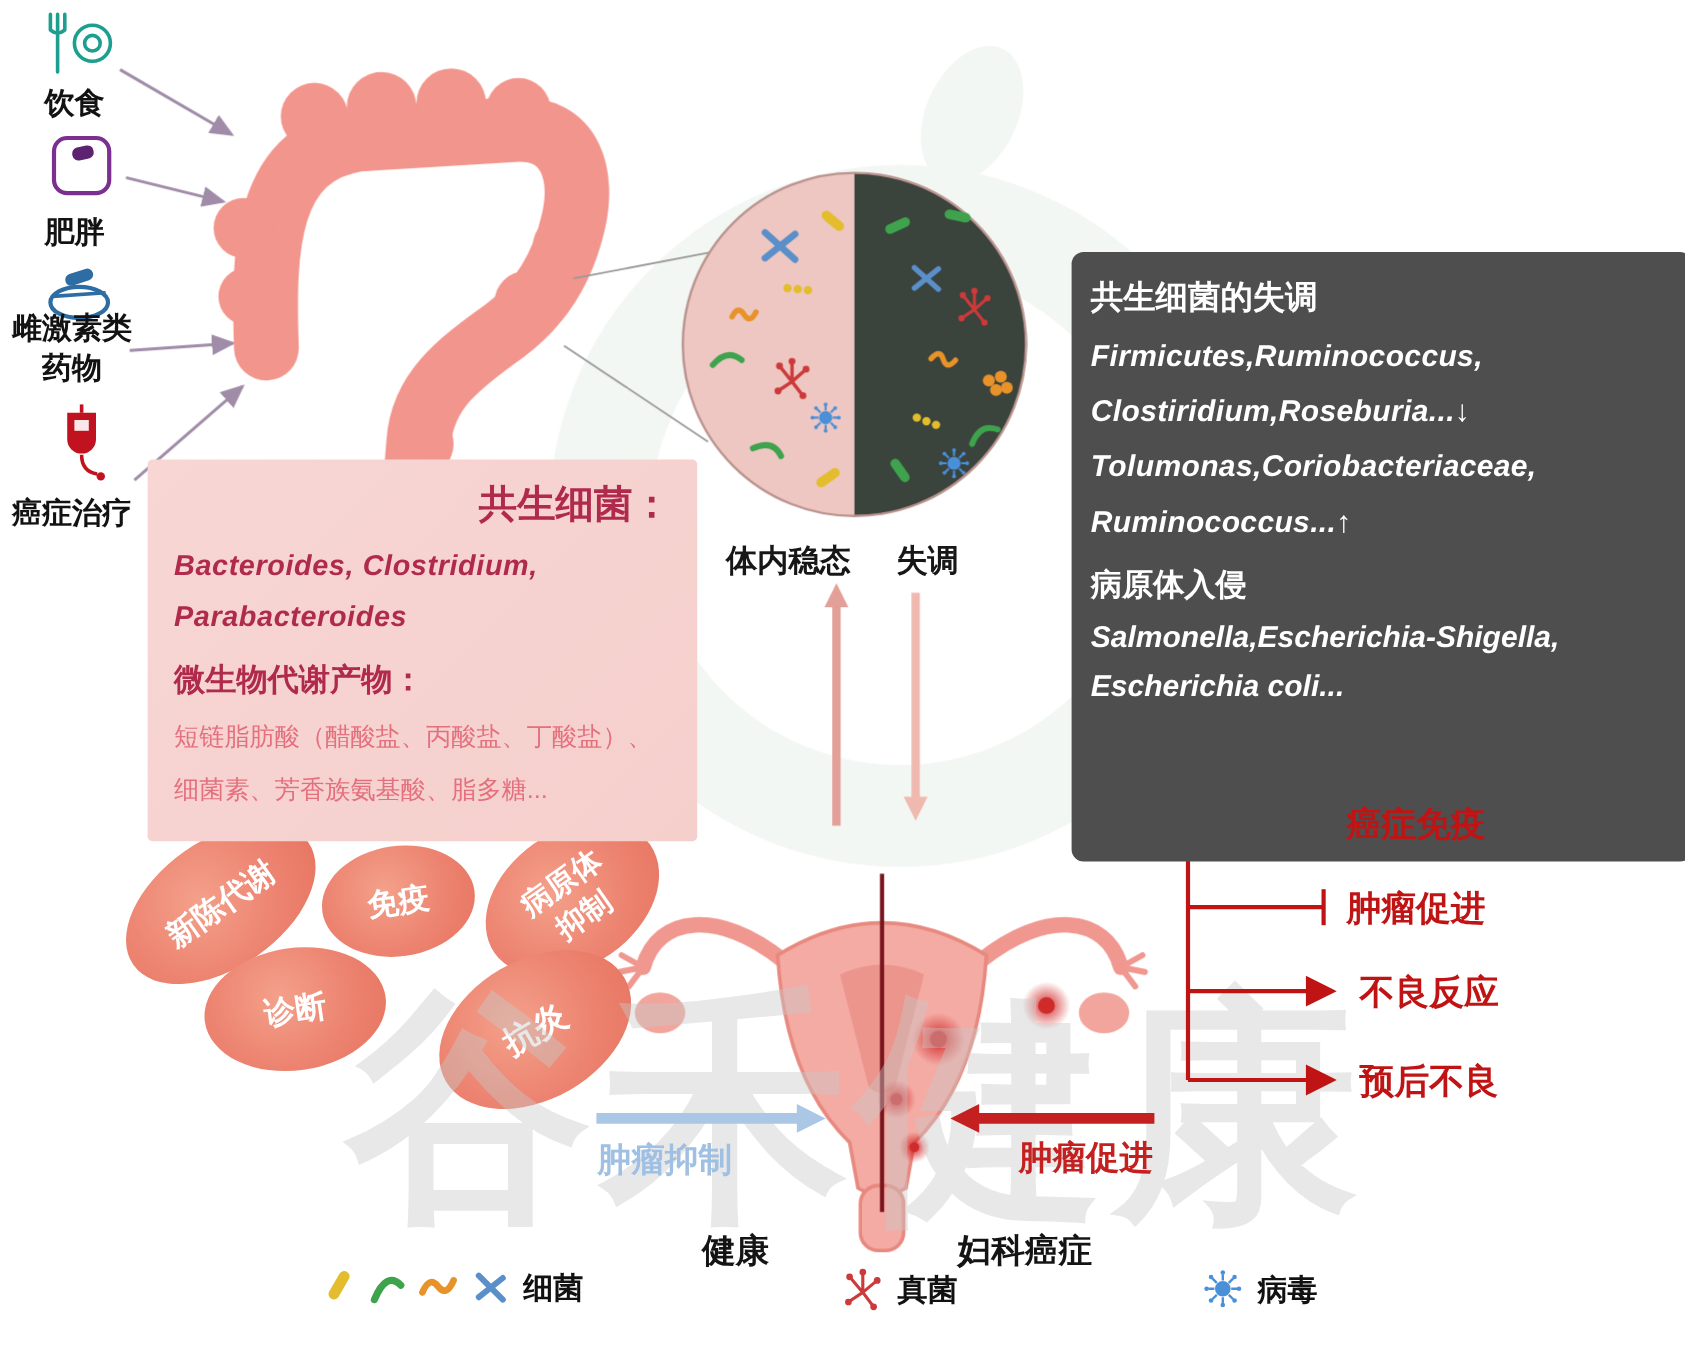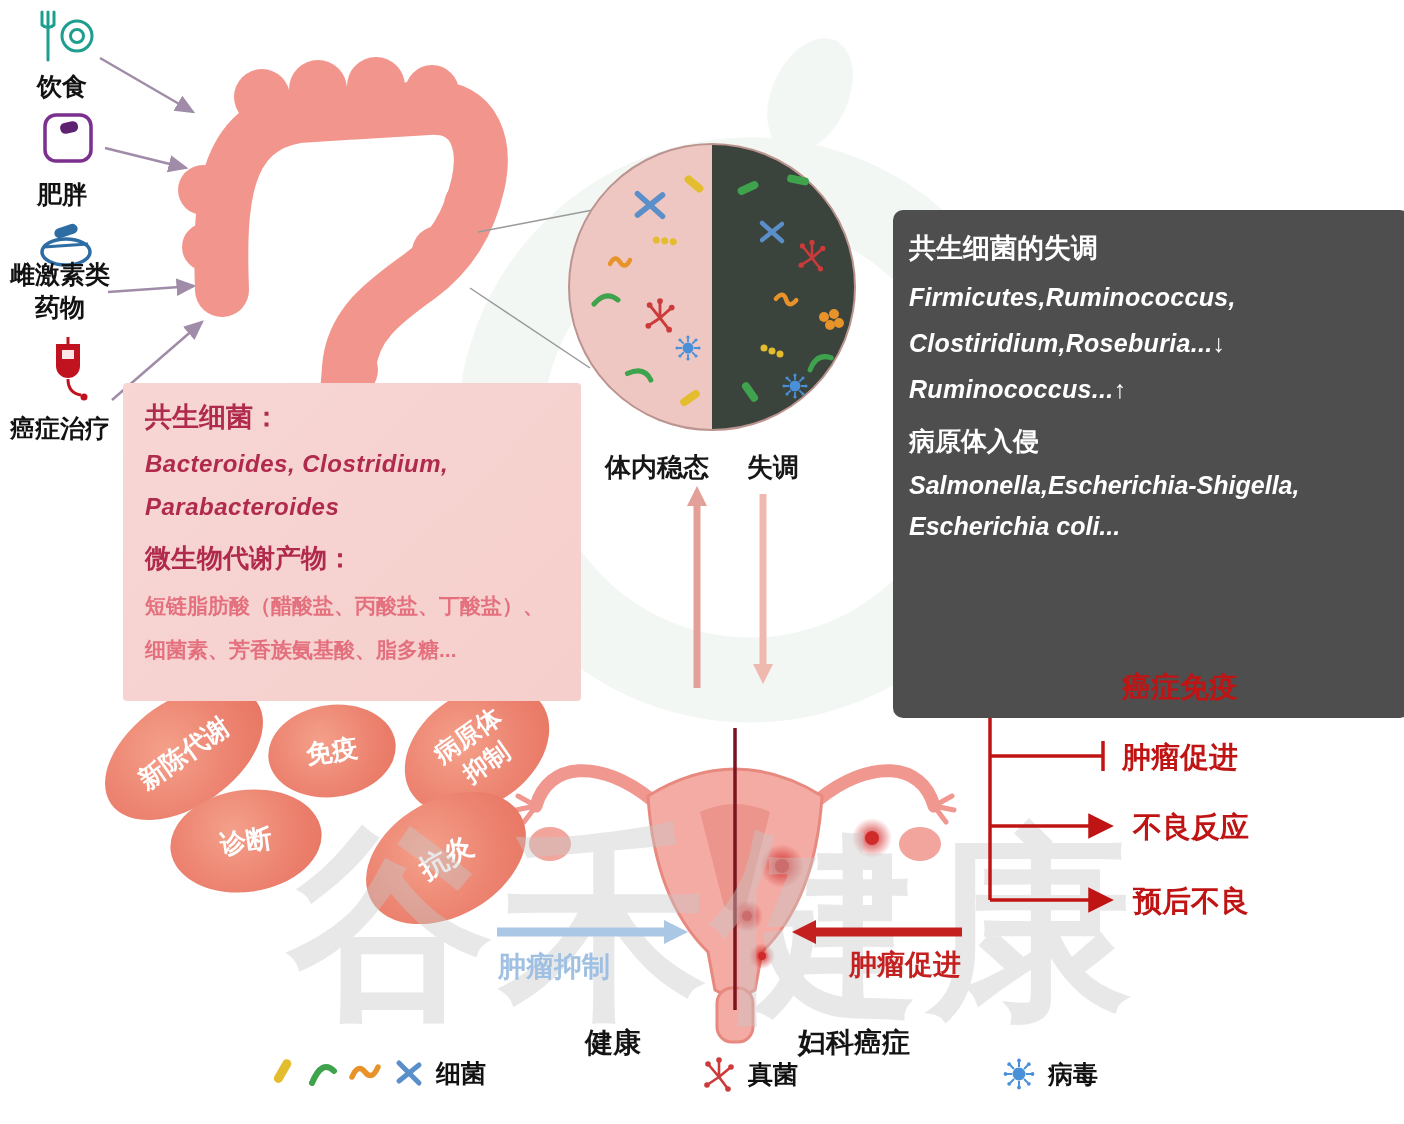--- a/index.html
+++ b/index.html
@@ -10,24 +10,24 @@
 
   
   .rf-icon{position:absolute;z-index:3;}
   .rf-label{position:absolute;z-index:3;font-size:25px;font-weight:800;color:#121212;
             text-align:center;line-height:1.3;}
 
   
   .pink-box{position:absolute;left:123px;top:383px;width:458px;height:318px;
             background:linear-gradient(135deg,#f7d6d4 0%,#f5cfcc 100%);
             border-radius:4px;padding:16px 22px;box-sizing:border-box;z-index:3;}
-  .pink-box .t{color:#b02a4d;font-weight:800;font-size:27px;}
+  .pink-box .t{color:#b02a4d;font-weight:800;font-size:32px;text-align:right;}
   .pink-box .it{color:#b02a4d;font-style:italic;font-weight:700;font-size:24px;margin-top:15px;letter-spacing:.5px;}
   .pink-box .mt{color:#b02a4d;font-weight:800;font-size:26px;margin-top:20px;}
-  .pink-box .m{color:#e4707e;font-weight:700;font-size:21px;margin-top:16px;}
+  .pink-box .m{color:#e4707e;font-weight:400;font-size:21px;margin-top:16px;}
 
   
   .dark-box{position:absolute;left:873px;top:210px;width:517px;height:508px;background:#4e4e4e;
             border-radius:10px;padding:20px 16px;box-sizing:border-box;z-index:3;margin-left:20px;}
   .dark-box .t{color:#fff;font-weight:800;font-size:27px;}
   .dark-box .it{color:#fff;font-style:italic;font-weight:700;font-size:25px;margin-top:17px;letter-spacing:.3px;}
   .dark-box .pt{color:#fff;font-weight:800;font-size:26px;margin-top:20px;}
   .dark-box .pit{color:#fff;font-style:italic;font-weight:700;font-size:25px;margin-top:12px;}
 
   
@@ -281,20 +281,21 @@
     <div class="it">Parabacteroides</div>
     <div class="mt">微生物代谢产物：</div>
     <div class="m">短链脂肪酸（醋酸盐、丙酸盐、丁酸盐）、</div>
     <div class="m">细菌素、芳香族氨基酸、脂多糖...</div>
   </div>
 
   <div class="dark-box">
     <div class="t">共生细菌的失调</div>
     <div class="it">Firmicutes,Ruminococcus,</div>
     <div class="it">Clostiridium,Roseburia...↓</div>
+    <div class="it">Tolumonas,Coriobacteriaceae,</div>
     <div class="it">Ruminococcus...↑</div>
     <div class="pt">病原体入侵</div>
     <div class="pit">Salmonella,Escherichia-Shigella,</div>
     <div class="pit">Escherichia coli...</div>
   </div>
 
   <div class="blob" style="left:95px;top:700px;width:178px;height:106px;transform:rotate(-35deg);font-size:26px;">
     <span>新陈代谢</span>
   </div>
   <div class="blob" style="left:268px;top:705px;width:128px;height:92px;transform:rotate(-8deg);font-size:26px;">

